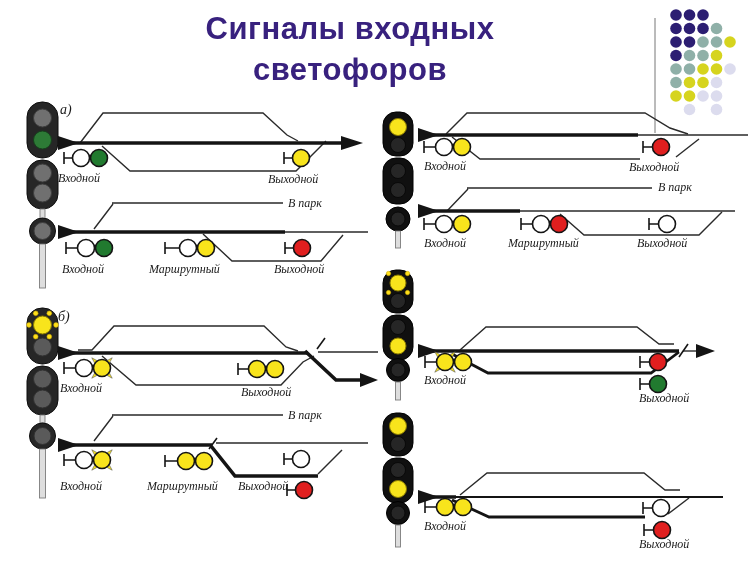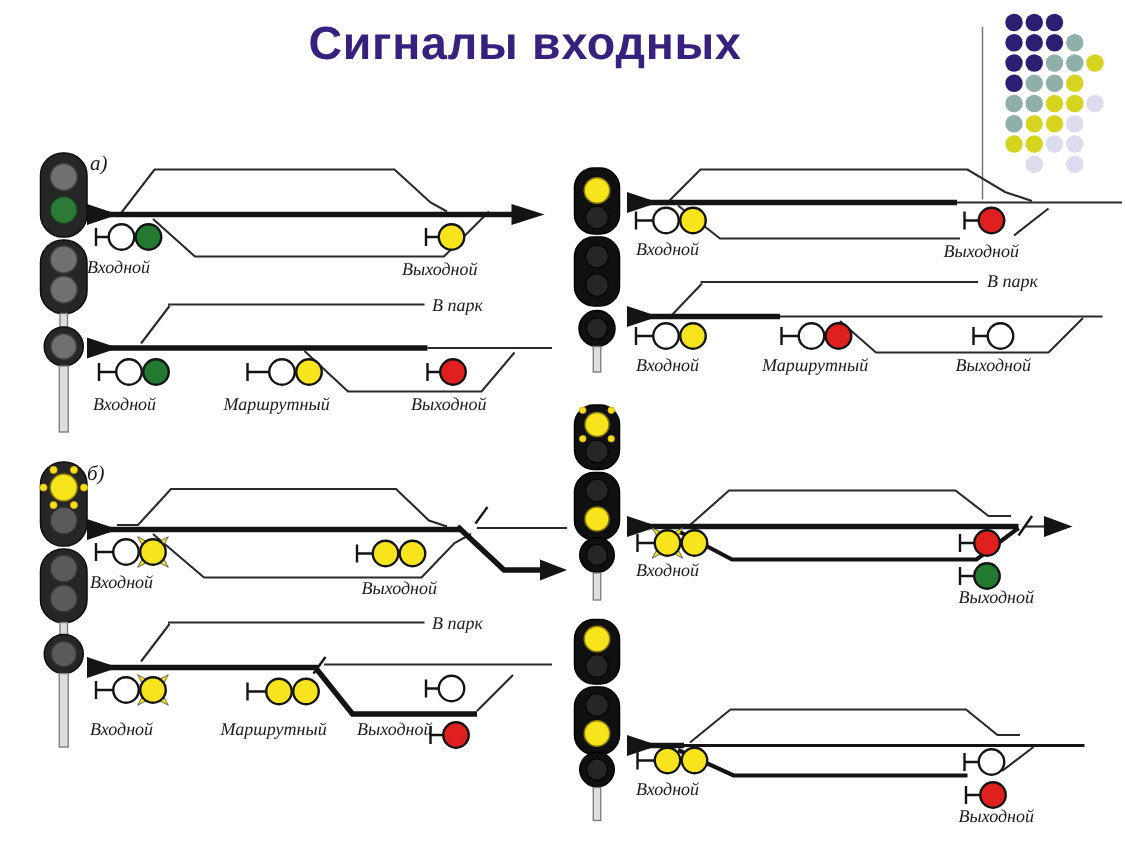--- a/index.html
+++ b/index.html
@@ -38,20 +38,21 @@
   .fd{fill:#ffdf1a;stroke:#c8a900;stroke-width:0.5;}
   .dp{fill:#2c1e72;} .dt{fill:#8fb0a8;} .dy{fill:#d6d41e;} .dl{fill:#dcdcee;}
 </style>
 </head>
 <body>
 
 <div id="root">
 
   <div class="title">
     <span>Сигналы входных</span>
+    <span>светофоров</span>
   </div>
 
   <svg width="750" height="561" viewBox="0 0 750 561" xmlns="http://www.w3.org/2000/svg" xmlns:xlink="http://www.w3.org/1999/xlink">
     <defs>
       <g id="rays4">
         <polygon class="ray" points="6.5,3.4 10.2,10.2 3.4,6.5"></polygon>
         <polygon class="ray" points="-6.5,3.4 -10.2,10.2 -3.4,6.5"></polygon>
         <polygon class="ray" points="-6.5,-3.4 -10.2,-10.2 -3.4,-6.5"></polygon>
         <polygon class="ray" points="6.5,-3.4 10.2,-10.2 3.4,-6.5"></polygon>
       </g>

